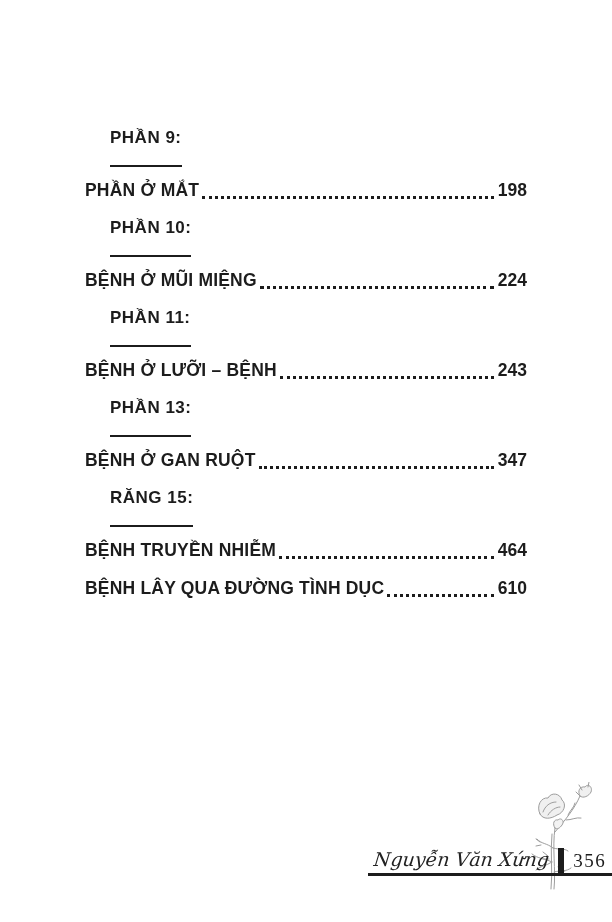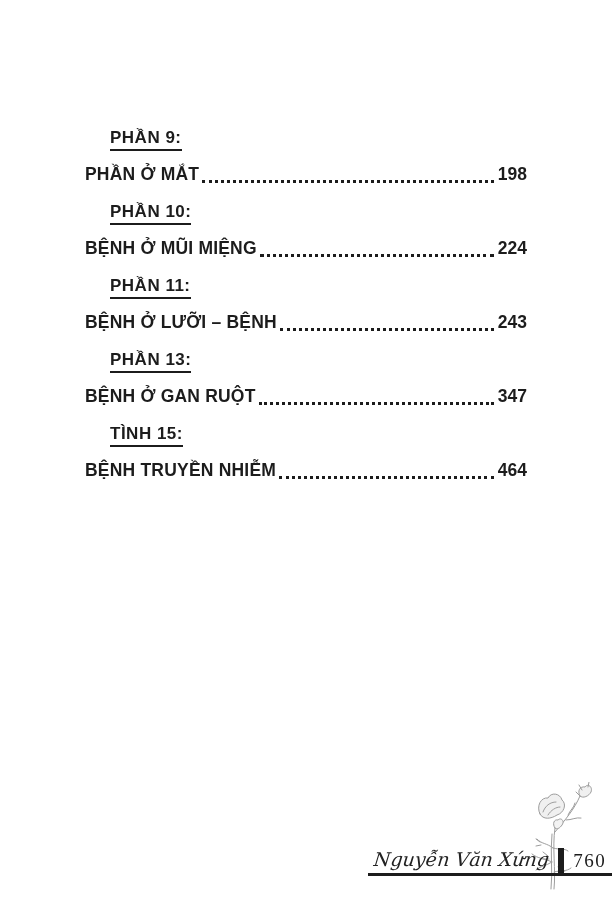--- a/index.html
+++ b/index.html
@@ -23,21 +23,21 @@
   .toc-heading-row {
     margin: 0 0 13px 25px;
   }
   .toc-heading {
     display: inline-block;
     font-size: 17px;
     line-height: 20px;
     font-weight: bold;
     letter-spacing: 0.5px;
     border-bottom: 2.5px solid #1c1c1c;
-    padding-bottom: 1px;
+    padding-bottom: 17px;
   }
   .toc-entry {
     display: flex;
     align-items: baseline;
     font-size: 17.5px;
     line-height: 21px;
     font-weight: bold;
     margin-bottom: 15px;
     height: 23px;
   }
@@ -150,30 +150,35 @@
       <div class="toc-entry">
         <span class="toc-title">BỆNH Ở GAN RUỘT</span>
         <span class="toc-leader"></span>
         <span class="toc-page">347</span>
       </div>
     </div>
 
 
     <div class="toc-section">
       <div class="toc-heading-row">
-        <span class="toc-heading">TÌNH 15:</span>
+        <span class="toc-heading">RĂNG 15:</span>
       </div>
       <div class="toc-entry">
         <span class="toc-title">BỆNH TRUYỀN NHIỄM</span>
         <span class="toc-leader"></span>
         <span class="toc-page">464</span>
       </div>
     </div>
 
     <div class="toc-section">
+      <div class="toc-entry">
+        <span class="toc-title">BỆNH LÂY QUA ĐƯỜNG TÌNH DỤC</span>
+        <span class="toc-leader"></span>
+        <span class="toc-page">610</span>
+      </div>
     </div>
   </div>
 
   <svg class="flower" viewBox="0 0 84 108" fill="none" xmlns="http://www.w3.org/2000/svg">
     <g stroke="#9d9d9d" stroke-width="1" fill="none" stroke-linecap="round">
 
       <path d="M44,107 C46,88 42,66 45,46"></path>
       <path d="M41,107 C43,90 40,70 42,52"></path>
 
       <path d="M45,50 C55,38 64,28 70,14"></path>
@@ -196,17 +201,17 @@
 
       <path d="M45,46 C42,42 44,37 48,38 C51,35 55,39 52,43 C50,46 47,48 45,46 Z" fill="#f3f3f3"></path>
     </g>
   </svg>
 
   <div class="footer">
     <div class="footer-rule"></div>
     <div class="footer-content">
       <span class="footer-author">Nguyễn Văn Xứng</span>
       <span class="footer-bar"></span>
-      <span class="footer-pagenum">760</span>
+      <span class="footer-pagenum">356</span>
     </div>
   </div>
 
 </div>
 
 </body></html>

